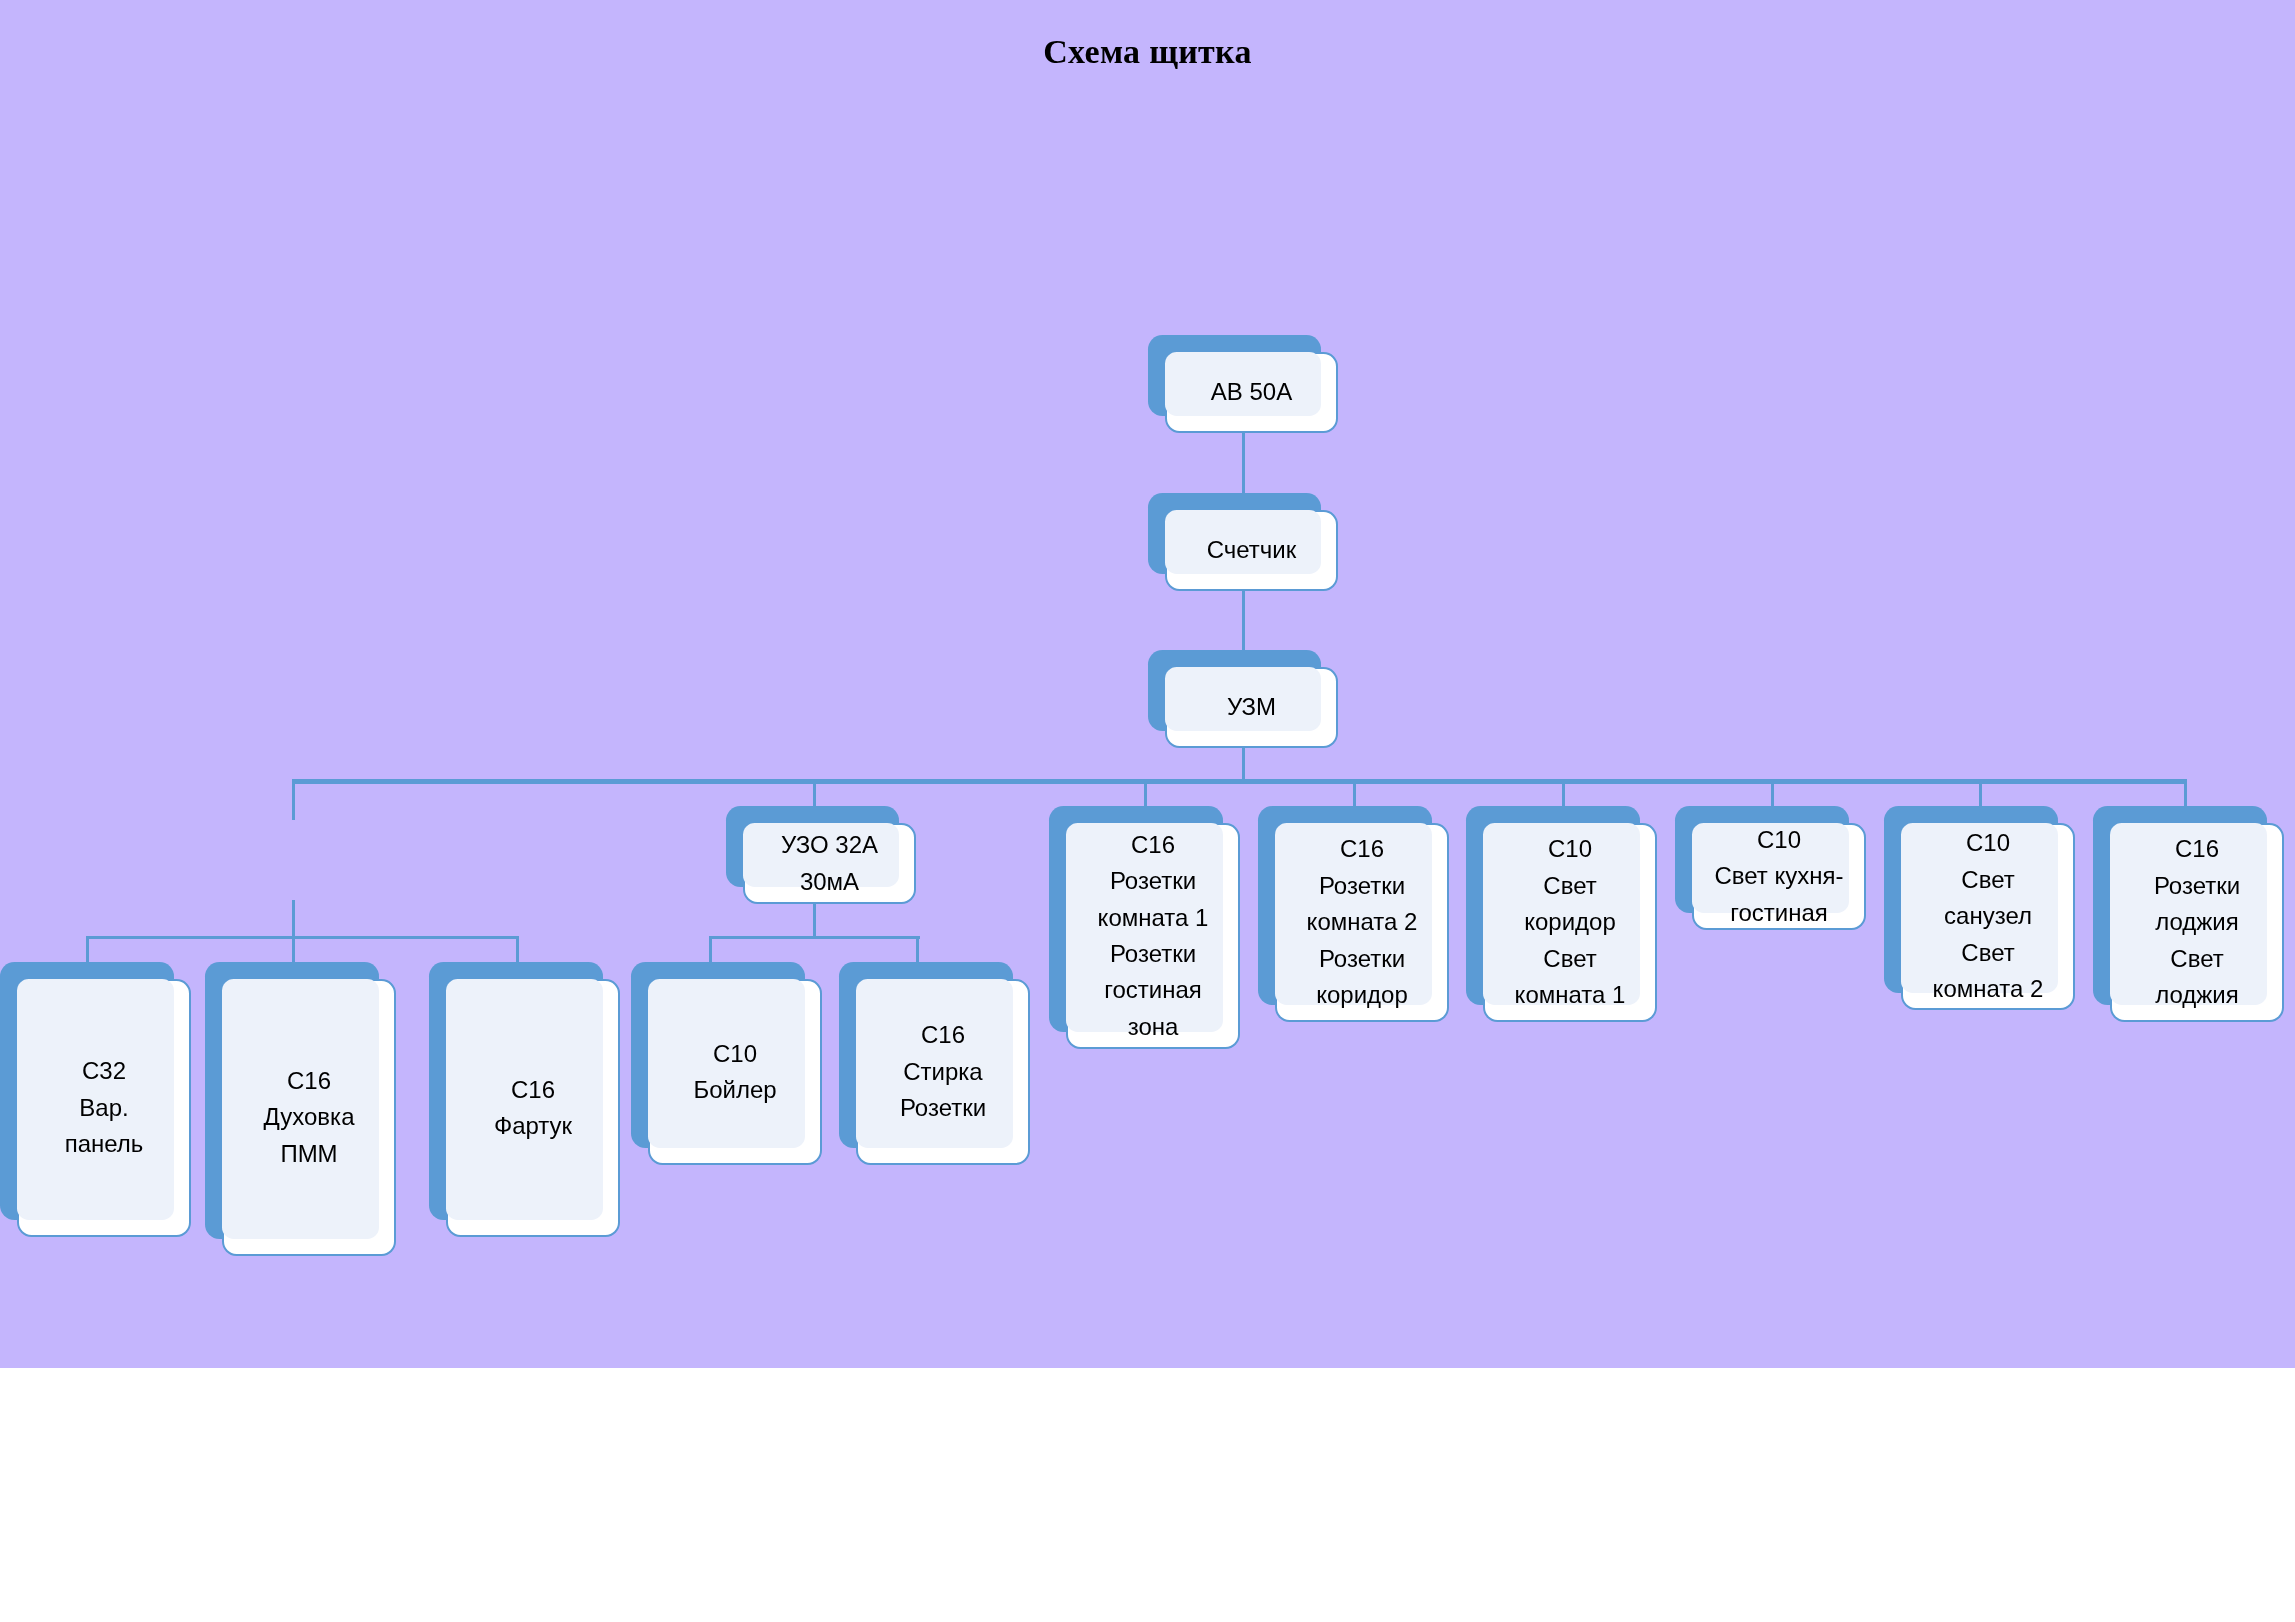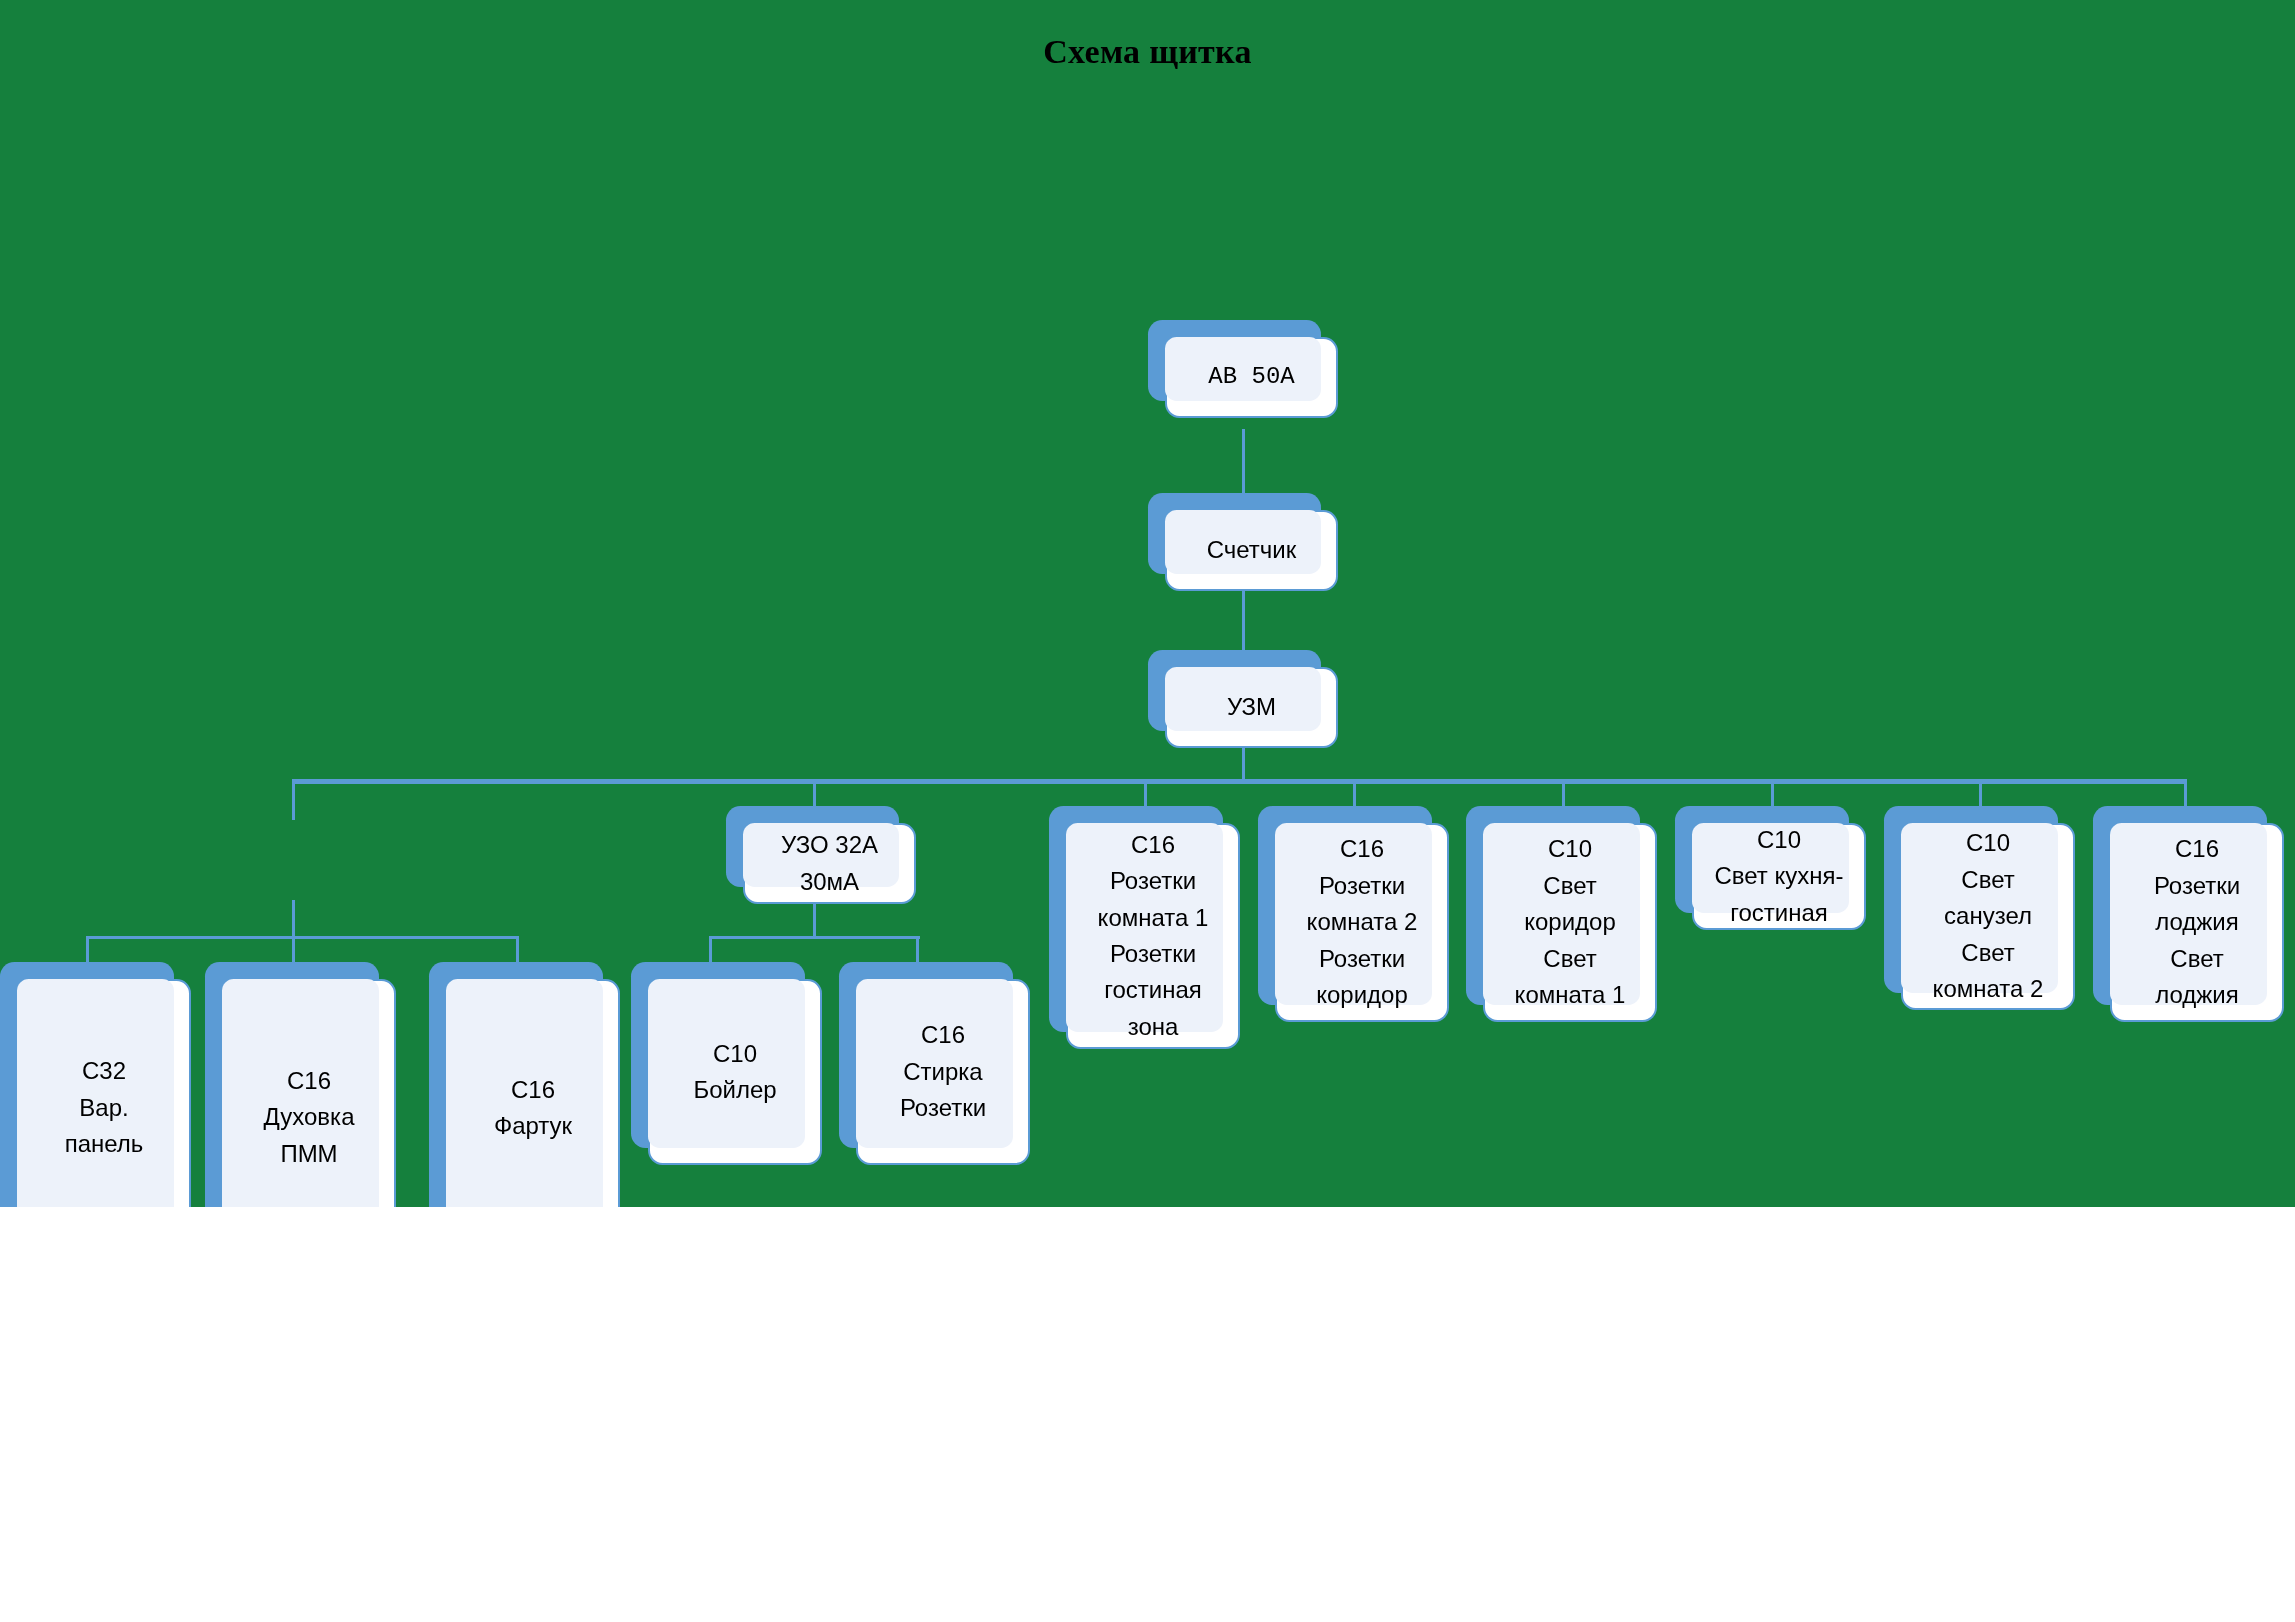--- a/index.html
+++ b/index.html
@@ -4,22 +4,22 @@
 <title>Схема щитка</title>
 <style>
   html, body {
     margin: 0;
     padding: 0;
     background: #ffffff;
   }
   #page {
     position: relative;
     width: 2295px;
-    height: 1207px;
-    background: #15803d;
+    height: 1368px;
+    background: #c4b5fd;
     overflow: hidden;
     font-family: "Liberation Sans", "DejaVu Sans", sans-serif;
   }
 
   
   #chart-title {
     position: absolute;
     left: 0;
     top: 33px;
     width: 2295px;
@@ -125,21 +125,21 @@
   <div class="conn h" style="left:86px; top:936px; width:433px;"></div>
   <div class="conn v" style="left:86px; top:936px; height:39px;"></div>
   <div class="conn v" style="left:292px; top:936px; height:39px;"></div>
   <div class="conn v" style="left:516px; top:936px; height:39px;"></div>
 
   <div class="conn v" style="left:813px; top:900px; height:38px;"></div>
   <div class="conn h" style="left:709px; top:936px; width:211px;"></div>
   <div class="conn v" style="left:709px; top:936px; height:39px;"></div>
   <div class="conn v" style="left:916px; top:936px; height:39px;"></div>
 
-  <div class="node" style="left:1148px; top:320px; width:190px; height:98px;font-family:Liberation Mono, monospace;">
+  <div class="node" style="left:1148px; top:335px; width:190px; height:98px;">
     <div class="shadow"></div>
     <div class="body"></div>
     <div class="fill"></div>
     <div class="label">АВ 50А</div>
   </div>
 
   <div class="node" style="left:1148px; top:493px; width:190px; height:98px;">
     <div class="shadow"></div>
     <div class="body"></div>
     <div class="fill"></div>

